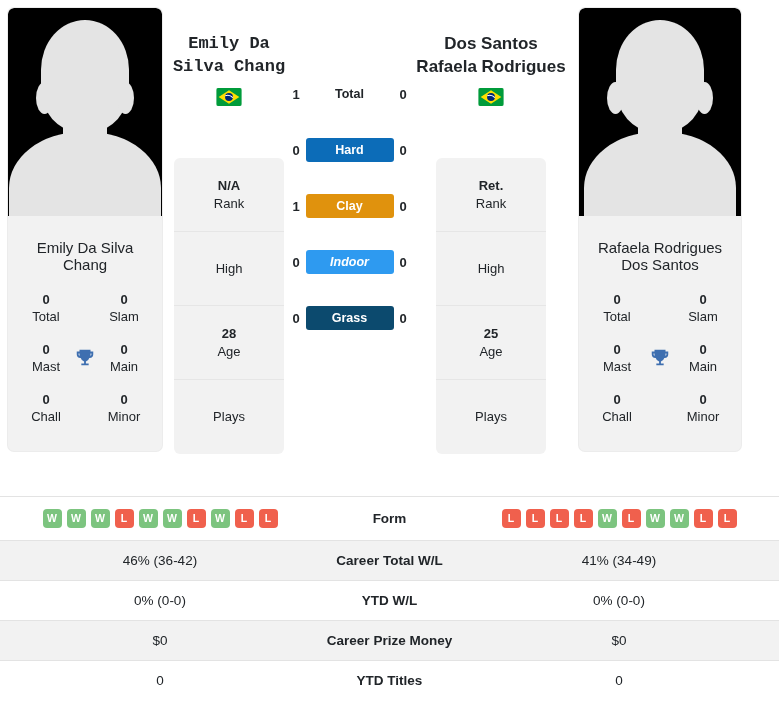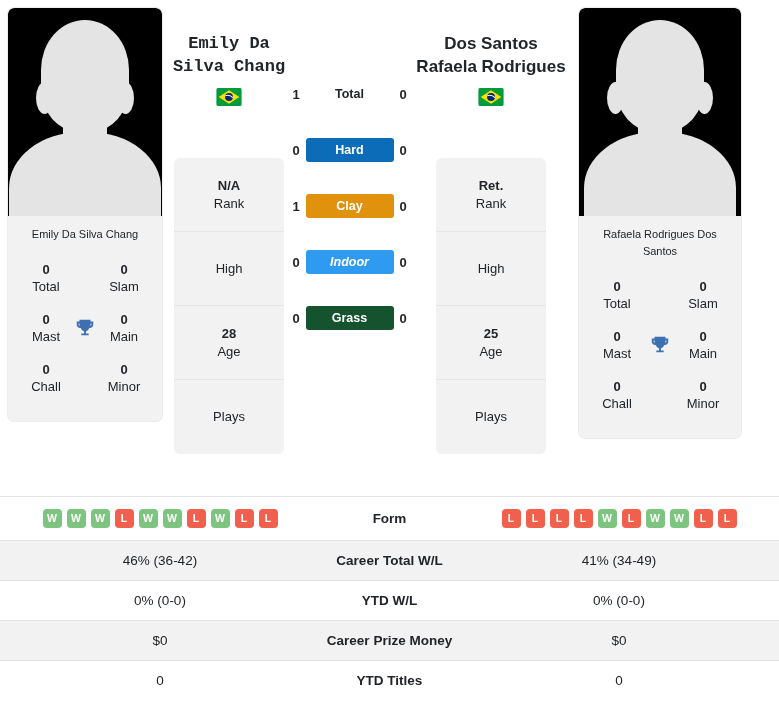--- a/index.html
+++ b/index.html
@@ -62,24 +62,25 @@
     position: absolute;
     width: 152px; height: 90px;
     left: 50%; bottom: -6px;
     transform: translateX(-50%);
     background: #e4e4e4;
     border-radius: 72px 72px 0 0 / 56px 56px 0 0;
   }
 
   .pname {
     text-align: center;
-    font-size: 11px;
+    font-size: 15px;
     line-height: 17px;
     padding: 10px 6px 12px 6px;
     color: #212529;
+    margin-top: 13px;
   }
 
   .stat-grid {
     padding: 0 4px 16px 4px;
     position: relative;
   }
   .stat-row {
     display: flex;
     align-items: center;
     justify-content: space-between;
@@ -302,21 +303,21 @@
         <div class="surf" style="background:#e0920d;">Clay</div>
         <div class="h2h-score">0</div>
       </div>
       <div class="h2h-row">
         <div class="h2h-score">0</div>
         <div class="surf" style="background:#2e9af0;font-style:italic;">Indoor</div>
         <div class="h2h-score">0</div>
       </div>
       <div class="h2h-row">
         <div class="h2h-score">0</div>
-        <div class="surf" style="background:#14532d;">Grass</div>
+        <div class="surf" style="background:#0c4a6e;">Grass</div>
         <div class="h2h-score">0</div>
       </div>
     </div>
 
     <div style="display:flex; flex-direction:column; align-items:center; width:160px; flex:0 0 160px;">
       <div class="name-col right" style="width:160px; flex:none; padding-top:24px;">
         <div class="pname-big">Dos Santos</div>
         <div class="pname-big">Rafaela Rodrigues</div>
         <svg class="flag" viewBox="0 0 28 20">
           <rect width="28" height="20" fill="#009b3a"></rect>

